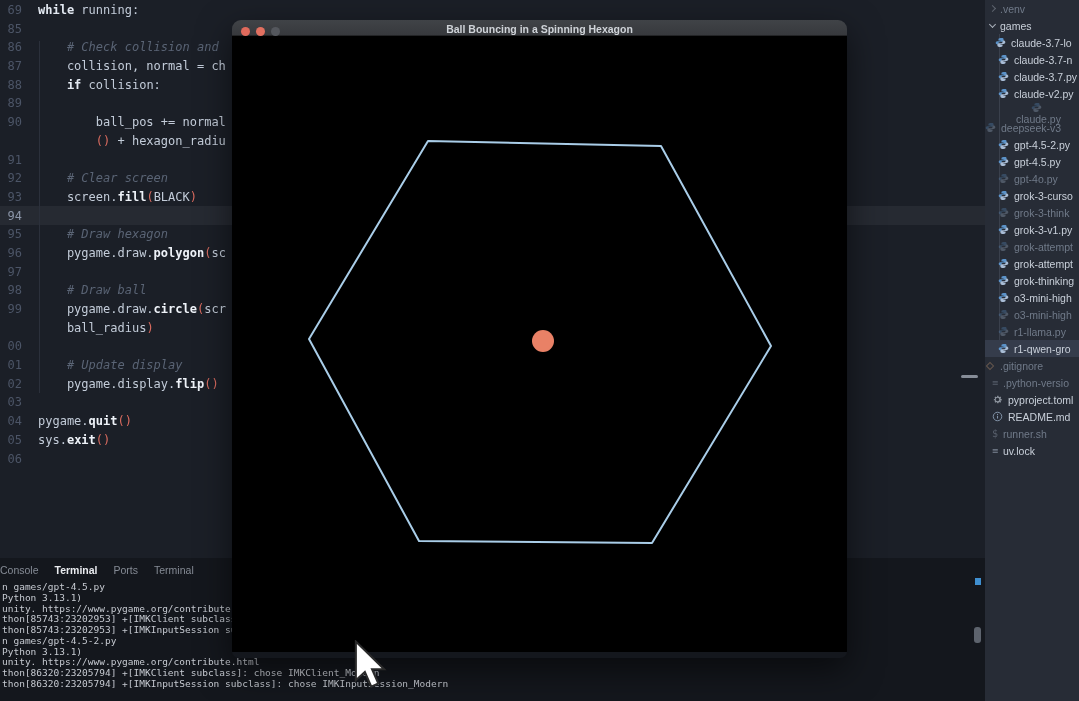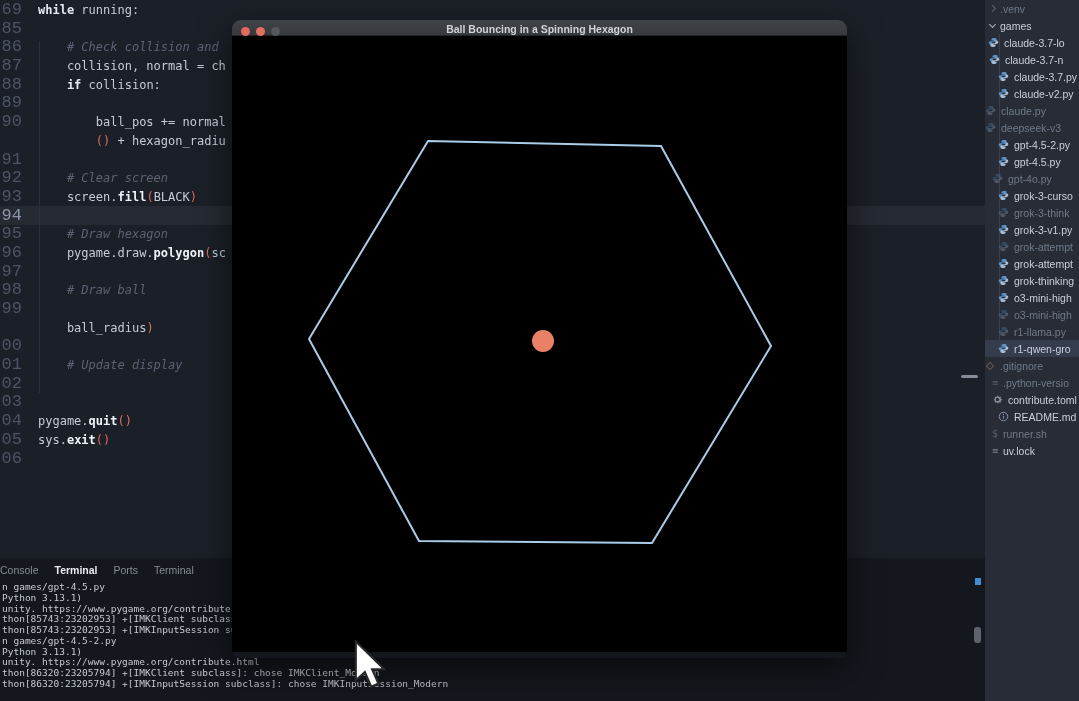--- a/index.html
+++ b/index.html
@@ -5,21 +5,21 @@
   * { margin:0; padding:0; box-sizing:border-box; }
   html,body { width:1079px; height:701px; overflow:hidden; background:#14171d; }
   body { font-family:"Liberation Sans", sans-serif; position:relative; }
 
   
   .editor { position:absolute; left:0; top:0; width:985px; height:558px; background:#1b1f27; overflow:hidden; }
   .cur-line-band { position:absolute; left:0; top:206px; width:985px; height:19px; background:rgba(255,255,255,0.05); }
   .indent-guide { position:absolute; left:39px; top:41px; width:1px; height:352px; background:#2b303b; }
   .code-lines { position:absolute; left:0; top:1px; width:985px; font-family:"DejaVu Sans Mono", monospace; font-size:12px; }
   .crow { display:flex; height:18.7px; line-height:18.7px; white-space:pre; }
-  .gut { width:22px; text-align:right; color:#4c5567; flex:0 0 22px; font-size:17px;font-family:Liberation Mono, monospace; }
+  .gut { width:22px; text-align:right; color:#4c5567; flex:0 0 22px; font-size:12px; }
   .ctext { margin-left:16px; color:#c3ccd9; white-space:pre; }
   .tk-kw { color:#e2e8f1; font-weight:bold; }
   .tk-p  { color:#c3ccd9; }
   .tk-f  { color:#eef2f8; font-weight:bold; }
   .tk-c  { color:#5a6475; font-style:italic; }
   .tk-r  { color:#d96b5f; }
   .crow.cur .gut { color:#8b95a8; }
   .overview-dash { position:absolute; left:961px; top:375px; width:17px; height:3px; background:#878d98; border-radius:2px; }
 
   
@@ -83,25 +83,25 @@
       <div class="crow"><span class="gut">90</span><span class="ctext"><span class="tk-p">        ball_pos += normal</span></span></div>
       <div class="crow"><span class="gut"></span><span class="ctext"><span class="tk-r">        ()</span><span class="tk-p"> + hexagon_radiu</span></span></div>
       <div class="crow"><span class="gut">91</span><span class="ctext"></span></div>
       <div class="crow"><span class="gut">92</span><span class="ctext"><span class="tk-c">    # Clear screen</span></span></div>
       <div class="crow"><span class="gut">93</span><span class="ctext"><span class="tk-p">    screen.</span><span class="tk-f">fill</span><span class="tk-r">(</span><span class="tk-p">BLACK</span><span class="tk-r">)</span></span></div>
       <div class="crow cur"><span class="gut">94</span><span class="ctext"></span></div>
       <div class="crow"><span class="gut">95</span><span class="ctext"><span class="tk-c">    # Draw hexagon</span></span></div>
       <div class="crow"><span class="gut">96</span><span class="ctext"><span class="tk-p">    pygame.draw.</span><span class="tk-f">polygon</span><span class="tk-r">(</span><span class="tk-p">sc</span></span></div>
       <div class="crow"><span class="gut">97</span><span class="ctext"></span></div>
       <div class="crow"><span class="gut">98</span><span class="ctext"><span class="tk-c">    # Draw ball</span></span></div>
-      <div class="crow"><span class="gut">99</span></div>
+      <div class="crow"><span class="gut">99</span><span class="ctext"><span class="tk-p">    pygame.draw.</span><span class="tk-f">circle</span><span class="tk-r">(</span><span class="tk-p">scr</span></span></div>
       <div class="crow"><span class="gut"></span><span class="ctext"><span class="tk-p">    ball_radius</span><span class="tk-r">)</span></span></div>
       <div class="crow"><span class="gut">00</span><span class="ctext"></span></div>
       <div class="crow"><span class="gut">01</span><span class="ctext"><span class="tk-c">    # Update display</span></span></div>
-      <div class="crow"><span class="gut">02</span></div>
+      <div class="crow"><span class="gut">02</span><span class="ctext"><span class="tk-p">    pygame.display.</span><span class="tk-f">flip</span><span class="tk-r">()</span></span></div>
       <div class="crow"><span class="gut">03</span><span class="ctext"></span></div>
       <div class="crow"><span class="gut">04</span><span class="ctext"><span class="tk-p">pygame.</span><span class="tk-f">quit</span><span class="tk-r">()</span></span></div>
       <div class="crow"><span class="gut">05</span><span class="ctext"><span class="tk-p">sys.</span><span class="tk-f">exit</span><span class="tk-r">()</span></span></div>
       <div class="crow"><span class="gut">06</span><span class="ctext"></span></div>
     </div>
   <div class="overview-dash"></div>
 </div>
 
 <div class="panel">
   <div class="panel-tabs">
@@ -133,30 +133,30 @@
           <span class="fold-chev-r"></span>
         </span>
         <span>.venv</span>
       </div>
       <div class="sb-row" style="padding-left: 5px;">
         <span class="sbico">
           <span class="fold-chev-d"></span>
         </span>
         <span>games</span>
       </div>
-      <div class="sb-row" style="padding-left: 3px;">
+      <div class="sb-row" style="padding-left: 10px;">
         <span class="sbico">
           <svg width="11" height="11" viewBox="0 0 32 32">
             <path fill="#5b92c8" d="M16 3c-5 0-6 2.2-6 4v3.5h6V12H7.5C4.5 12 2 13.6 2 17s2.5 5 5.5 5H10v-3.5c0-2.8 2.3-5 5-5h6c2.2 0 4-1.8 4-4V7c0-2.5-2-4-5-4h-4z"></path>
             <path fill="#a9bdd6" d="M16 29c5 0 6-2.2 6-4v-3.5h-6V20h8.5c3 0 5.5-1.6 5.5-5s-2.5-5-5.5-5H22v3.5c0 2.8-2.3 5-5 5h-6c-2.2 0-4 1.8-4 4V25c0 2.5 2 4 5 4h4z"></path>
           </svg>
         </span>
         <span>claude-3.7-lo</span>
       </div>
-      <div class="sb-row" style="padding-left: 4px;">
+      <div class="sb-row" style="padding-left: 13px;">
         <span class="sbico">
           <svg width="11" height="11" viewBox="0 0 32 32">
             <path fill="#5b92c8" d="M16 3c-5 0-6 2.2-6 4v3.5h6V12H7.5C4.5 12 2 13.6 2 17s2.5 5 5.5 5H10v-3.5c0-2.8 2.3-5 5-5h6c2.2 0 4-1.8 4-4V7c0-2.5-2-4-5-4h-4z"></path>
             <path fill="#a9bdd6" d="M16 29c5 0 6-2.2 6-4v-3.5h-6V20h8.5c3 0 5.5-1.6 5.5-5s-2.5-5-5.5-5H22v3.5c0 2.8-2.3 5-5 5h-6c-2.2 0-4 1.8-4 4V25c0 2.5 2 4 5 4h4z"></path>
           </svg>
         </span>
         <span>claude-3.7-n</span>
       </div>
       <div class="sb-row" style="padding-left: 13px;">
         <span class="sbico">
@@ -169,21 +169,21 @@
       </div>
       <div class="sb-row" style="padding-left: 13px;">
         <span class="sbico">
           <svg width="11" height="11" viewBox="0 0 32 32">
             <path fill="#5b92c8" d="M16 3c-5 0-6 2.2-6 4v3.5h6V12H7.5C4.5 12 2 13.6 2 17s2.5 5 5.5 5H10v-3.5c0-2.8 2.3-5 5-5h6c2.2 0 4-1.8 4-4V7c0-2.5-2-4-5-4h-4z"></path>
             <path fill="#a9bdd6" d="M16 29c5 0 6-2.2 6-4v-3.5h-6V20h8.5c3 0 5.5-1.6 5.5-5s-2.5-5-5.5-5H22v3.5c0 2.8-2.3 5-5 5h-6c-2.2 0-4 1.8-4 4V25c0 2.5 2 4 5 4h4z"></path>
           </svg>
         </span>
         <span>claude-v2.py</span>
       </div>
-      <div class="sb-row dim" style="">
+      <div class="sb-row dim" style="padding-left: 13px; flex-direction: column;">
         <span class="sbico">
           <svg width="11" height="11" viewBox="0 0 32 32">
             <path fill="#5b92c8" d="M16 3c-5 0-6 2.2-6 4v3.5h6V12H7.5C4.5 12 2 13.6 2 17s2.5 5 5.5 5H10v-3.5c0-2.8 2.3-5 5-5h6c2.2 0 4-1.8 4-4V7c0-2.5-2-4-5-4h-4z"></path>
             <path fill="#a9bdd6" d="M16 29c5 0 6-2.2 6-4v-3.5h-6V20h8.5c3 0 5.5-1.6 5.5-5s-2.5-5-5.5-5H22v3.5c0 2.8-2.3 5-5 5h-6c-2.2 0-4 1.8-4 4V25c0 2.5 2 4 5 4h4z"></path>
           </svg>
         </span>
         <span>claude.py</span>
       </div>
       <div class="sb-row dim" style="padding-left: 0;">
         <span class="sbico">
@@ -205,21 +205,21 @@
       </div>
       <div class="sb-row" style="padding-left: 13px;">
         <span class="sbico">
           <svg width="11" height="11" viewBox="0 0 32 32">
             <path fill="#5b92c8" d="M16 3c-5 0-6 2.2-6 4v3.5h6V12H7.5C4.5 12 2 13.6 2 17s2.5 5 5.5 5H10v-3.5c0-2.8 2.3-5 5-5h6c2.2 0 4-1.8 4-4V7c0-2.5-2-4-5-4h-4z"></path>
             <path fill="#a9bdd6" d="M16 29c5 0 6-2.2 6-4v-3.5h-6V20h8.5c3 0 5.5-1.6 5.5-5s-2.5-5-5.5-5H22v3.5c0 2.8-2.3 5-5 5h-6c-2.2 0-4 1.8-4 4V25c0 2.5 2 4 5 4h4z"></path>
           </svg>
         </span>
         <span>gpt-4.5.py</span>
       </div>
-      <div class="sb-row dim" style="padding-left: 7px;">
+      <div class="sb-row dim" style="padding-left: 13px;">
         <span class="sbico">
           <svg width="11" height="11" viewBox="0 0 32 32">
             <path fill="#5b92c8" d="M16 3c-5 0-6 2.2-6 4v3.5h6V12H7.5C4.5 12 2 13.6 2 17s2.5 5 5.5 5H10v-3.5c0-2.8 2.3-5 5-5h6c2.2 0 4-1.8 4-4V7c0-2.5-2-4-5-4h-4z"></path>
             <path fill="#a9bdd6" d="M16 29c5 0 6-2.2 6-4v-3.5h-6V20h8.5c3 0 5.5-1.6 5.5-5s-2.5-5-5.5-5H22v3.5c0 2.8-2.3 5-5 5h-6c-2.2 0-4 1.8-4 4V25c0 2.5 2 4 5 4h4z"></path>
           </svg>
         </span>
         <span>gpt-4o.py</span>
       </div>
       <div class="sb-row" style="padding-left: 13px;">
         <span class="sbico">
@@ -322,23 +322,23 @@
           <span class="glyph">≡</span>
         </span>
         <span>.python-versio</span>
       </div>
       <div class="sb-row" style="padding-left: 7px;">
         <span class="sbico">
           <svg width="11" height="11" viewBox="0 0 16 16">
             <path fill="#8d949e" d="M14.3 9.3l-1.5-.3c-.1.4-.2.7-.4 1l.9 1.2-1.4 1.4-1.2-.9c-.3.2-.6.3-1 .4l-.3 1.5H7.6l-.3-1.5c-.4-.1-.7-.2-1-.4l-1.2.9-1.4-1.4.9-1.2c-.2-.3-.3-.6-.4-1l-1.5.3V7.6l1.5-.3c.1-.4.2-.7.4-1l-.9-1.2 1.4-1.4 1.2.9c.3-.2.6-.3 1-.4l.3-1.5h1.8l.3 1.5c.4.1.7.2 1 .4l1.2-.9 1.4 1.4-.9 1.2c.2.3.3.6.4 1l1.5.3v1.7zM8 5.4A2.6 2.6 0 1 0 8 10.6 2.6 2.6 0 0 0 8 5.4z"></path>
           </svg>
         </span>
-        <span>contribute.toml</span>
-      </div>
-      <div class="sb-row" style="padding-left: 13px;">
+        <span>pyproject.toml</span>
+      </div>
+      <div class="sb-row" style="padding-left: 7px;">
         <span class="sbico">
           <svg width="11" height="11" viewBox="0 0 16 16">
             <circle cx="8" cy="8" r="6.2" fill="none" stroke="#8496ab" stroke-width="1.4"></circle>
             <rect x="7.3" y="7" width="1.5" height="4" fill="#8496ab"></rect>
             <rect x="7.3" y="4.2" width="1.5" height="1.6" fill="#8496ab"></rect>
           </svg>
         </span>
         <span>README.md</span>
       </div>
       <div class="sb-row dim" style="padding-left: 7px;">

